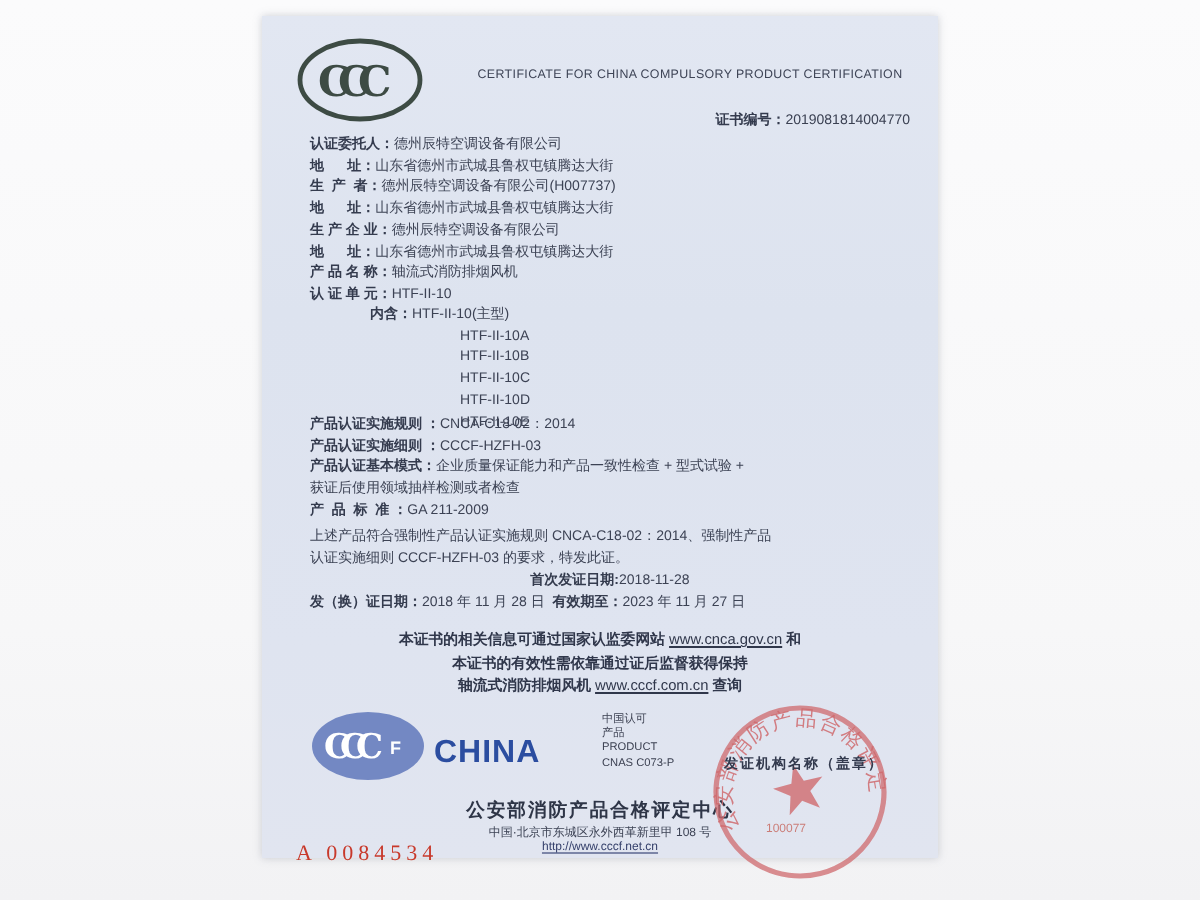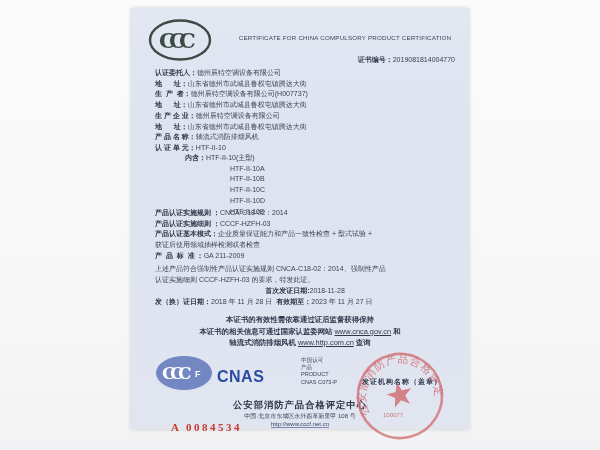--- a/index.html
+++ b/index.html
@@ -33,22 +33,22 @@
   .nlink{text-decoration:underline;font-weight:normal;}
   .cnas-txt{left:86px;top:360px;font-size:16px;font-weight:bold;color:#2b4da0;letter-spacing:.5px;font-family:"Liberation Sans",sans-serif;}
   .accred{left:170px;top:349px;font-size:5.6px;line-height:7.2px;color:#3c4152;}
   .seal-label{left:231px;top:369px;font-size:7px;font-weight:bold;letter-spacing:1px;color:#333a4e;z-index:3;}
   .seal{left:221px;top:340px;z-index:2;transform:rotate(-14deg);}
   .footer-org{left:0;top:391px;width:338px;text-align:center;font-size:9.3px;font-weight:bold;letter-spacing:1px;color:#2e3547;}
   .footer-addr{left:0;top:404px;width:338px;text-align:center;font-size:6px;color:#3c4254;white-space:pre;}
   .footer-postal{left:252px;top:404px;font-size:6px;color:#cb7d78;}
   .footer-url{left:0;top:413px;width:338px;text-align:center;font-size:6px;color:#35406b;text-decoration:underline;text-decoration-color:#7d86a8;}
   .serial{
-    position:absolute;left:148px;top:421px;font-size:11px;font-weight:bold;
-    color:#c8392b;letter-spacing:2.5px;font-family:"Liberation Serif","DejaVu Serif",serif;margin-left:23px;
+    position:absolute;left:148px;top:421px;font-size:11px;font-weight:normal;
+    color:#c8392b;letter-spacing:2.5px;font-family:"Liberation Serif","DejaVu Serif",serif;
   }
 </style>
 </head>
 <body>
 
 <div class="paper">
 
   <svg class="abs" style="left:16px;top:9px;" width="66" height="46" viewBox="0 0 66 46">
     <ellipse cx="33" cy="23" rx="30" ry="19.5" fill="none" stroke="#3d4b44" stroke-width="2.4"></ellipse>
     <text x="12" y="31" font-size="21" font-weight="bold" font-family="DejaVu Serif,serif" fill="#3d4b44">C</text>
@@ -90,34 +90,34 @@
   </div>
 
   <div class="abs stmt">
     <div class="frow">上述产品符合强制性产品认证实施规则 CNCA-C18-02：2014、强制性产品</div>
     <div class="frow">认证实施细则 CCCF-HZFH-03 的要求，特发此证。</div>
     <div class="frow center"><span class="flbl">首次发证日期:</span><span>2018-11-28</span></div>
     <div class="frow"><span class="flbl">发（换）证日期：</span><span>2018 年 11 月 28 日</span><span class="flbl">  有效期至：</span><span>2023 年 11 月 27 日</span></div>
   </div>
 
   <div class="abs notice">
+    <div class="nrow"><span>本证书的相关信息可通过国家认监委网站 </span><span class="nlink">www.cnca.gov.cn</span><span> 和</span></div>
     <div class="nrow">本证书的有效性需依靠通过证后监督获得保持</div>
-    <div class="nrow"><span>本证书的相关信息可通过国家认监委网站 </span><span class="nlink">www.cnca.gov.cn</span><span> 和</span></div>
-    <div class="nrow"><span>轴流式消防排烟风机 </span><span class="nlink">www.http.com.cn</span><span> 查询</span></div>
+    <div class="nrow"><span>轴流式消防排烟风机 </span><span class="nlink">www.cccf.com.cn</span><span> 查询</span></div>
   </div>
 
   <svg class="abs" style="left:24px;top:347px;" width="58" height="36" viewBox="0 0 58 36">
     <ellipse cx="29" cy="18" rx="28" ry="17" fill="#7388c3"></ellipse>
     <text x="7" y="24" font-size="17" font-weight="bold" font-family="DejaVu Serif,serif" fill="#ffffff">C</text>
     <text x="15" y="24" font-size="17" font-weight="bold" font-family="DejaVu Serif,serif" fill="#ffffff">C</text>
     <text x="23" y="24" font-size="17" font-weight="bold" font-family="DejaVu Serif,serif" fill="#ffffff">C</text>
     <text x="40" y="22" font-size="9" font-weight="bold" fill="#ffffff">F</text>
   </svg>
 
-  <div class="abs cnas-txt">CNAS</div>
+  <div class="abs cnas-txt">CHINA</div>
 
   <div class="abs accred">
     <div>中国认可</div>
     <div>产品</div>
     <div>PRODUCT</div>
     <div>CNAS C073-P</div>
   </div>
 
   <svg class="abs seal" width="96" height="96" viewBox="0 0 96 96">
     <circle cx="48" cy="48" r="42" fill="none" stroke="#cf6a6e" stroke-width="2.6" opacity="0.75"></circle>

